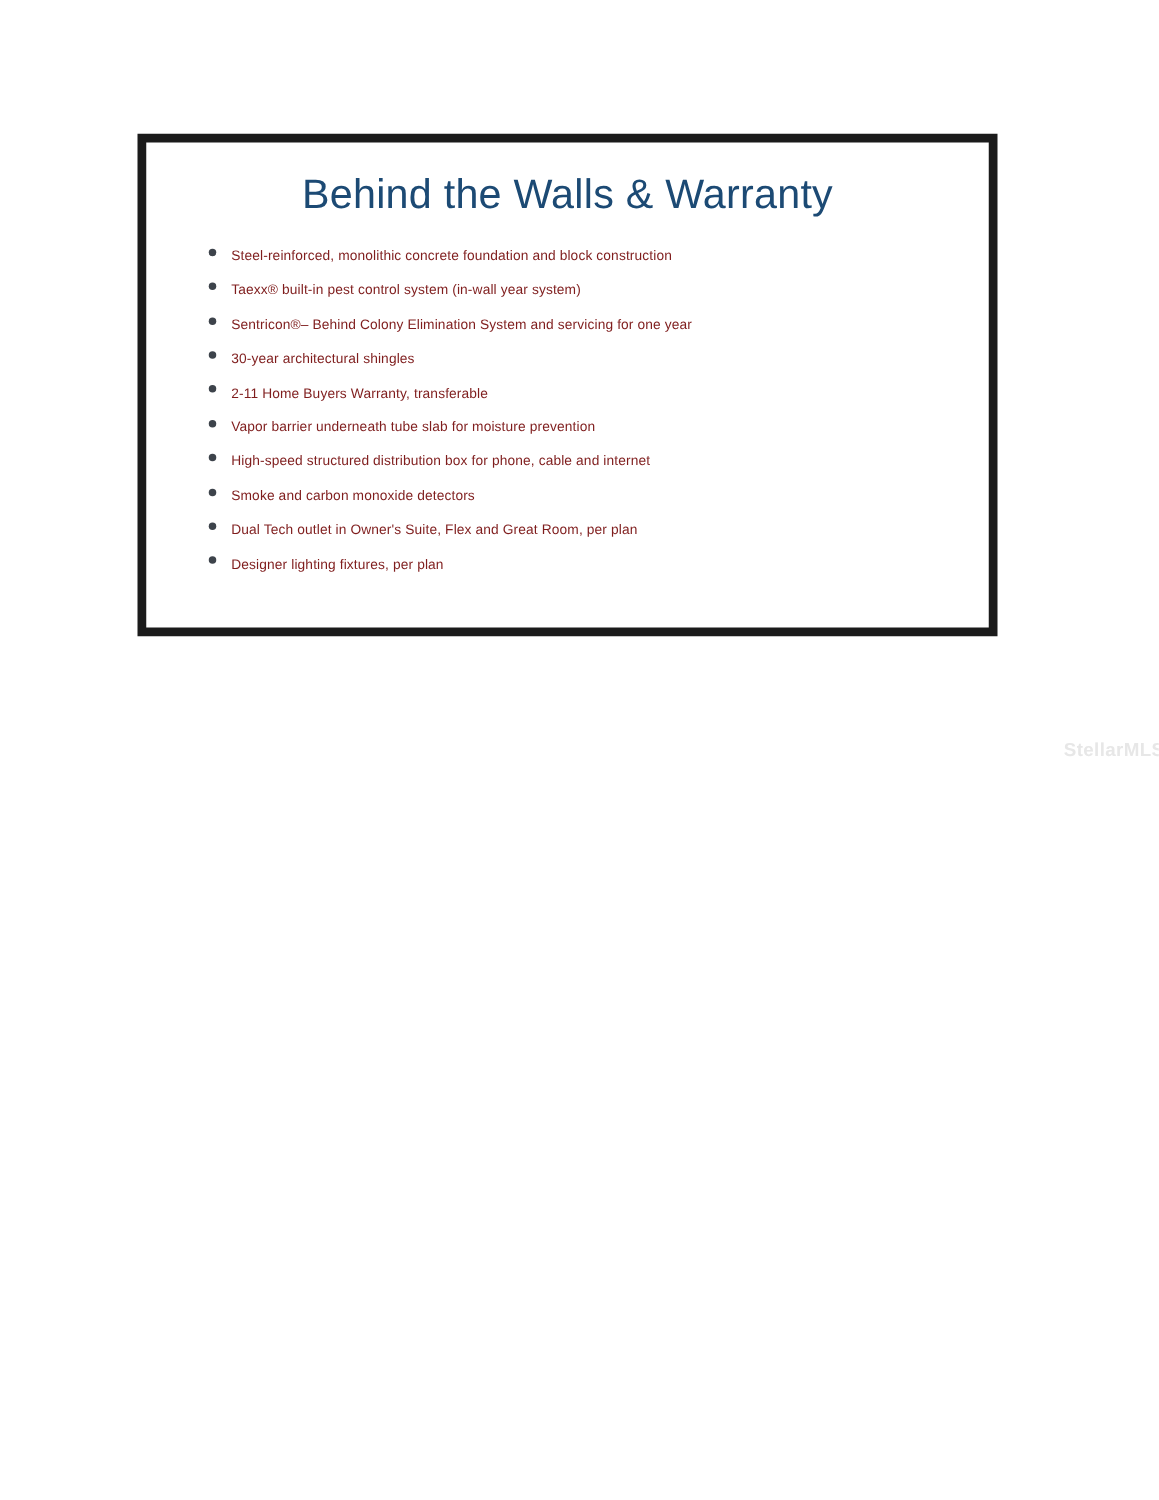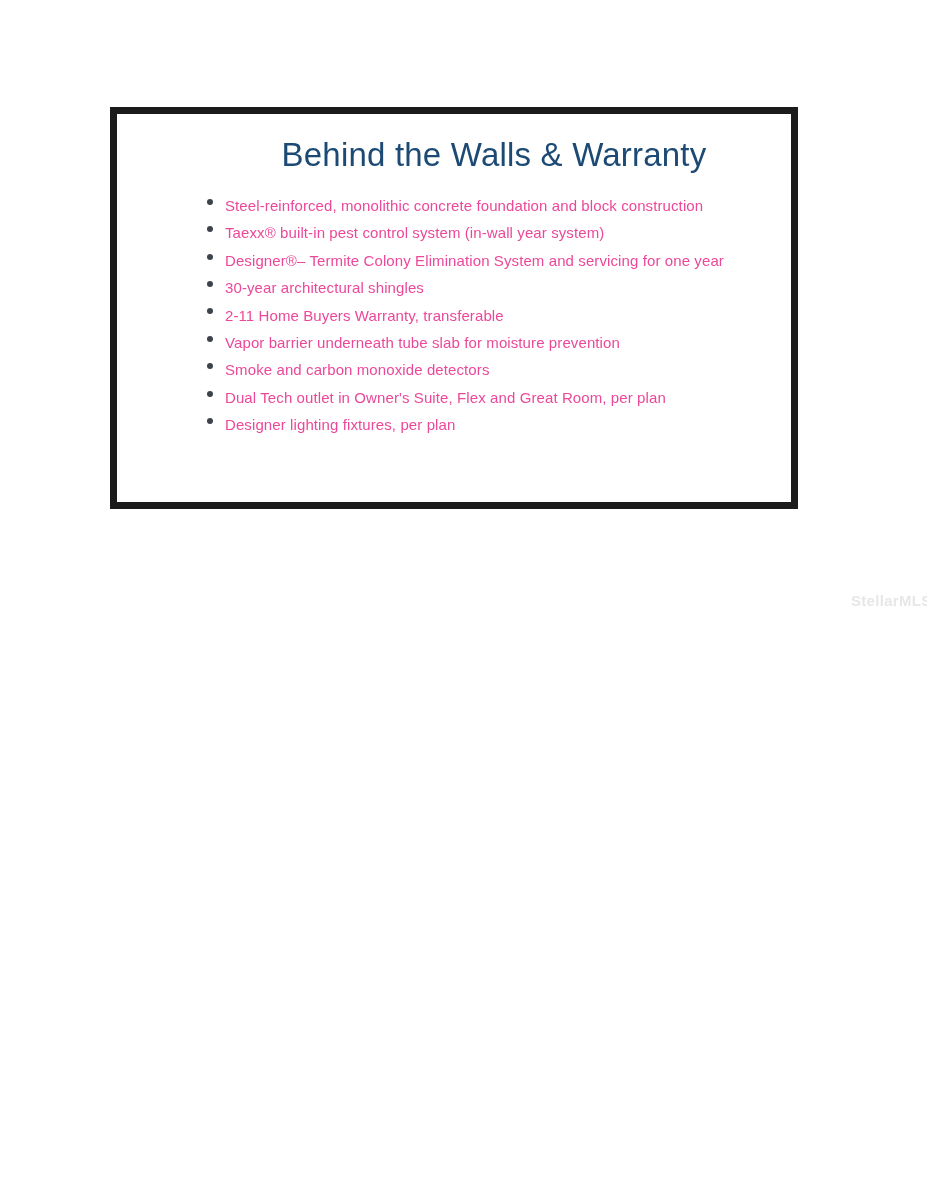--- a/index.html
+++ b/index.html
@@ -26,42 +26,41 @@
     width: 688px;
     height: 402px;
     box-sizing: border-box;
     border: 7px solid #1b1b1b;
     background: #ffffff;
   }
   .card-inner {
     position: relative;
     width: 100%;
     height: 100%;
-    margin-left: 40px;
   }
   .card-title {
     margin: 21px 0 0 0;
     text-align: center;
     font-size: 33px;
     font-weight: 500;
     letter-spacing: 0.2px;
     color: #1c4a74;
     line-height: 40px;
   }
   ul.feature-list {
     list-style: none;
     margin: 17px 0 0 0;
     padding: 0 30px 0 50px;
   }
   ul.feature-list li {
     display: flex;
     align-items: baseline;
-    font-size: 15px;
+    font-size: 11px;
     line-height: 27.4px;
-    color: #ec4899;
+    color: #7f1d1d;
     letter-spacing: 0.1px;
   }
   .bullet-dot {
     flex: 0 0 auto;
     width: 6px;
     height: 6px;
     border-radius: 50%;
     background: #3d434b;
     margin-right: 12px;
     position: relative;
@@ -97,33 +96,37 @@
         <li>
           <span class="bullet-dot"></span>
           <span class="li-text">Steel-reinforced, monolithic concrete foundation and block construction</span>
         </li>
         <li>
           <span class="bullet-dot"></span>
           <span class="li-text">Taexx® built-in pest control system (in-wall year system)</span>
         </li>
         <li>
           <span class="bullet-dot"></span>
-          <span class="li-text">Designer®– Termite Colony Elimination System and servicing for one year</span>
+          <span class="li-text">Sentricon®– Behind Colony Elimination System and servicing for one year</span>
         </li>
         <li>
           <span class="bullet-dot"></span>
           <span class="li-text">30-year architectural shingles</span>
         </li>
         <li>
           <span class="bullet-dot"></span>
           <span class="li-text">2-11 Home Buyers Warranty, transferable</span>
         </li>
         <li>
           <span class="bullet-dot"></span>
           <span class="li-text">Vapor barrier underneath tube slab for moisture prevention</span>
+        </li>
+        <li>
+          <span class="bullet-dot"></span>
+          <span class="li-text">High-speed structured distribution box for phone, cable and internet</span>
         </li>
         <li>
           <span class="bullet-dot"></span>
           <span class="li-text">Smoke and carbon monoxide detectors</span>
         </li>
         <li>
           <span class="bullet-dot"></span>
           <span class="li-text">Dual Tech outlet in Owner's Suite, Flex and Great Room, per plan</span>
         </li>
         <li>

